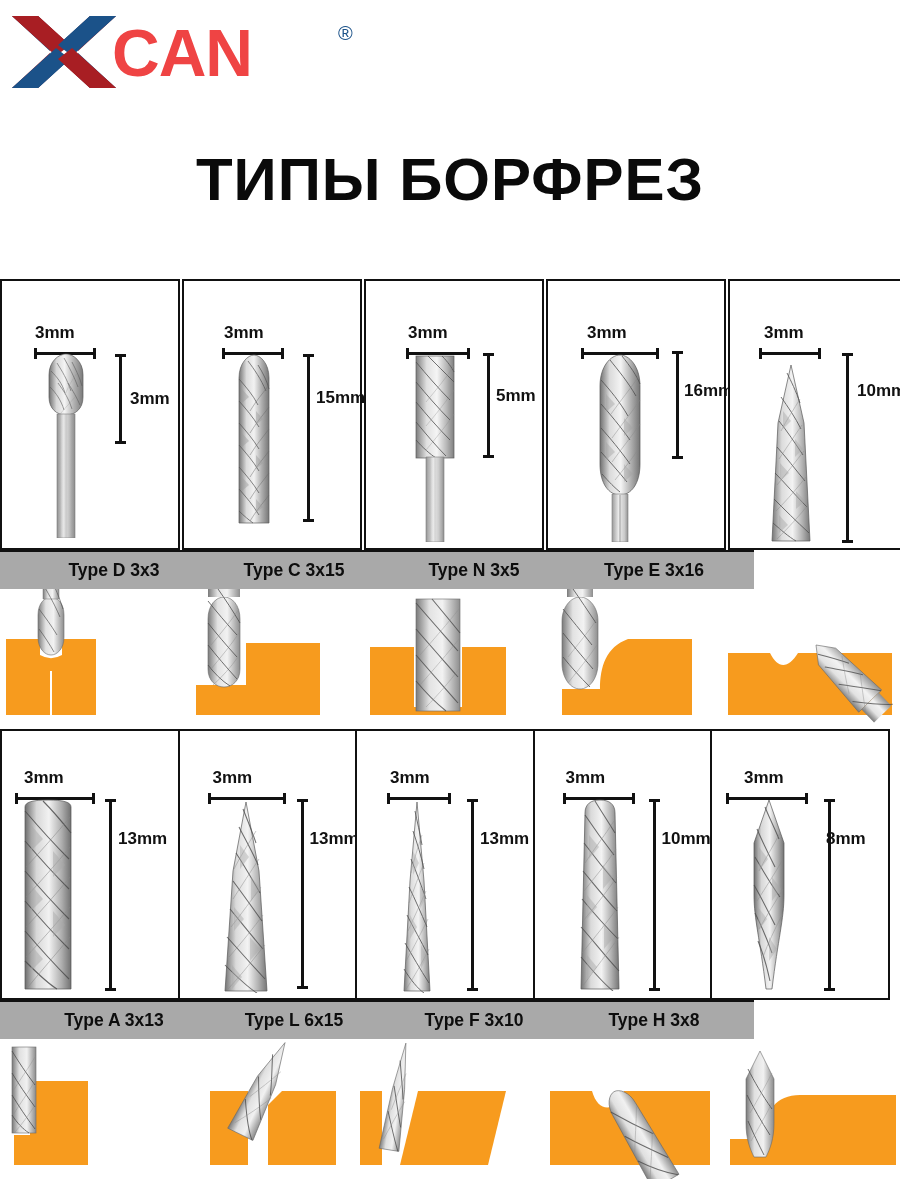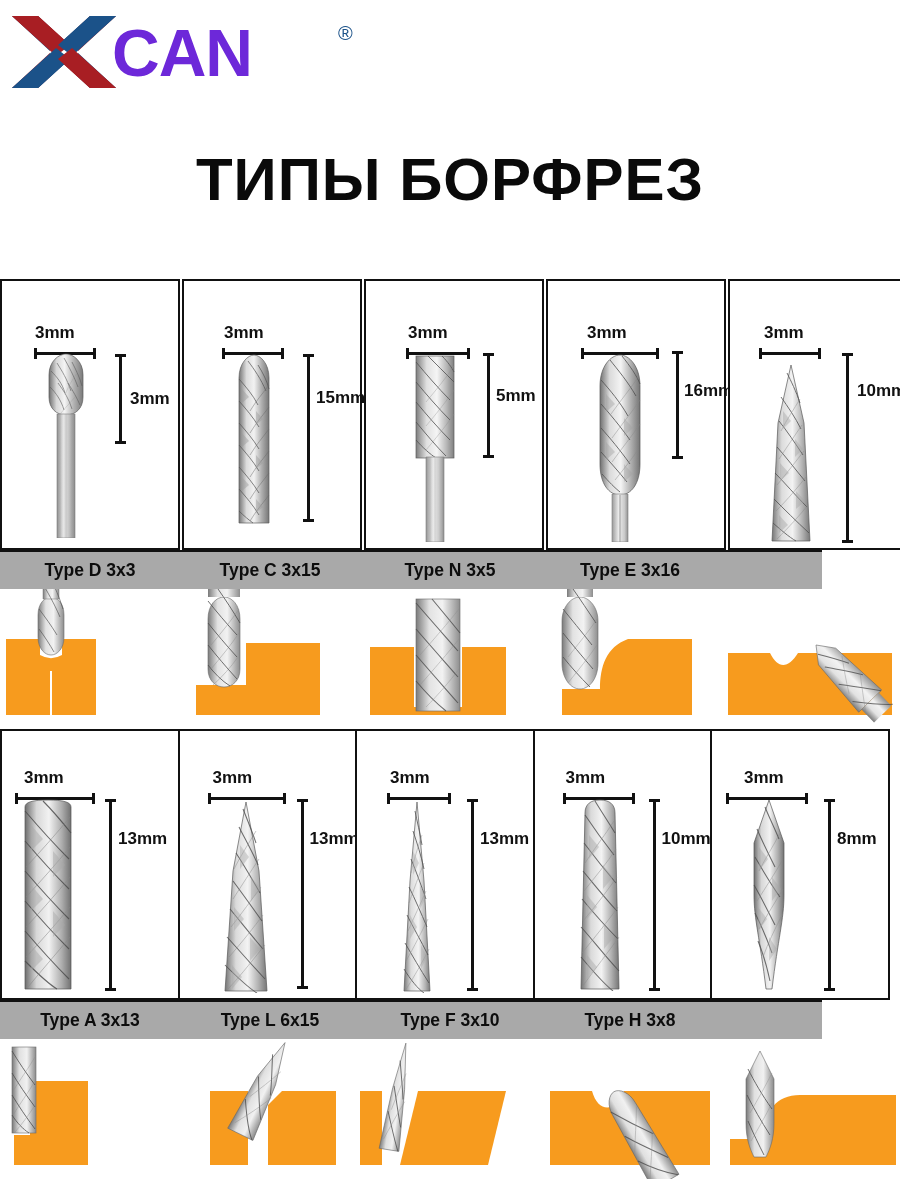--- a/index.html
+++ b/index.html
@@ -31,21 +31,21 @@
     width: 104px;
     height: 76px;
   }
   .logo-can {
     position: absolute;
     left: 104px;
     top: 8px;
     font-size: 66px;
     font-weight: bold;
     letter-spacing: -1px;
-    color: #6d28d9;
+    color: #ef4444;
     line-height: 74px;
     font-family: "Liberation Sans", sans-serif;
   }
   .logo-reg {
     position: absolute;
     left: 330px;
     top: 14px;
     font-size: 20px;
     color: #1B5289;
     font-family: "Liberation Sans", sans-serif;
@@ -161,24 +161,25 @@
   }
 
   .burr-holder {
     position: absolute;
   }
   .burr-holder svg { display: block; }
 
   
   .label-bar {
     display: flex;
-    width: 822px;
+    width: 730px;
     height: 37px;
     background: #a9a9a9;
     border-top: 2px solid #111;
+    padding-left: 24px;
   }
   .label-cell {
     flex: 0 0 180px;
     width: 180px;
     height: 37px;
     display: flex;
     align-items: center;
     justify-content: center;
     font-size: 17.5px;
     font-weight: bold;
@@ -888,21 +889,21 @@
               <polygon points="18,108 27,120 18,132"></polygon>
                 <polygon points="29,138 37,150 29,162"></polygon>
             </g>
           </svg>
         </div>
         <div class="dim-h-bar" style="left:112px; top:68px; height:192px;">
           <div class="line"></div>
             <div class="cap t"></div>
             <div class="cap b"></div>
         </div>
-        <div class="dim-h-label" style="left:125px; top:98px;">8mm</div>
+        <div class="dim-h-label" style="left:114px; top:98px;">8mm</div>
       </div>
     </div>
   </div>
 
   <div class="label-bar">
     <div class="label-cell">Type A 3x13</div>
     <div class="label-cell">Type L 6x15</div>
     <div class="label-cell">Type F 3x10</div>
     <div class="label-cell">Type H 3x8</div>
   </div>

